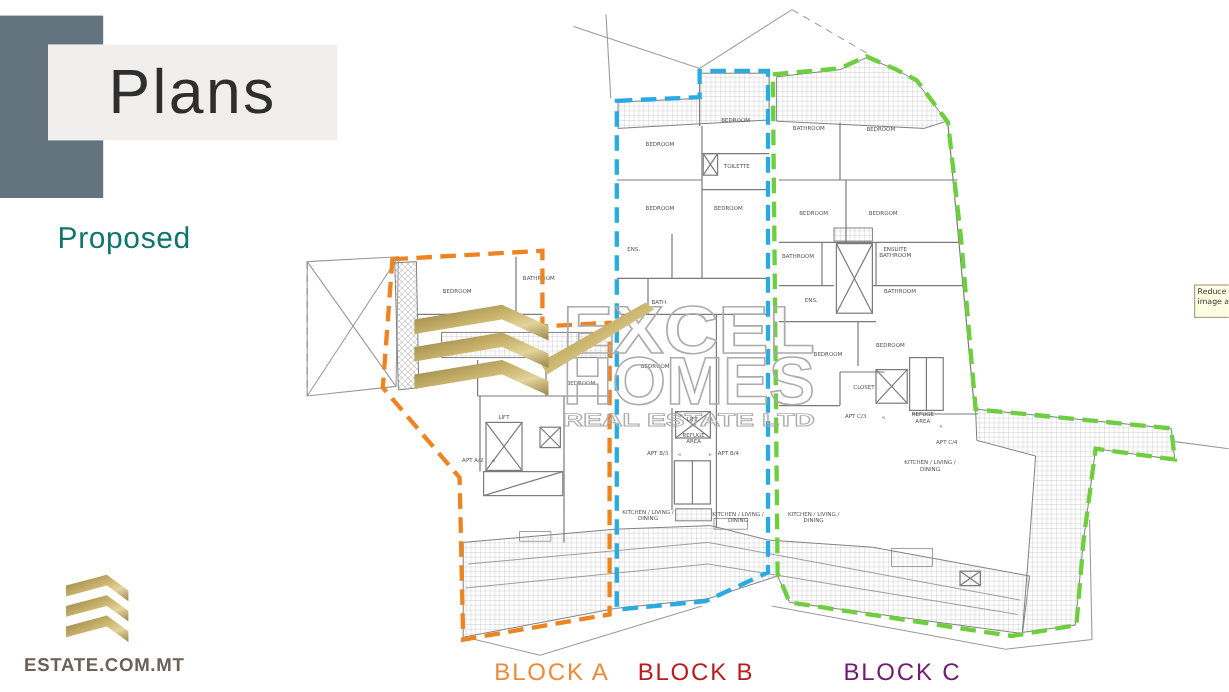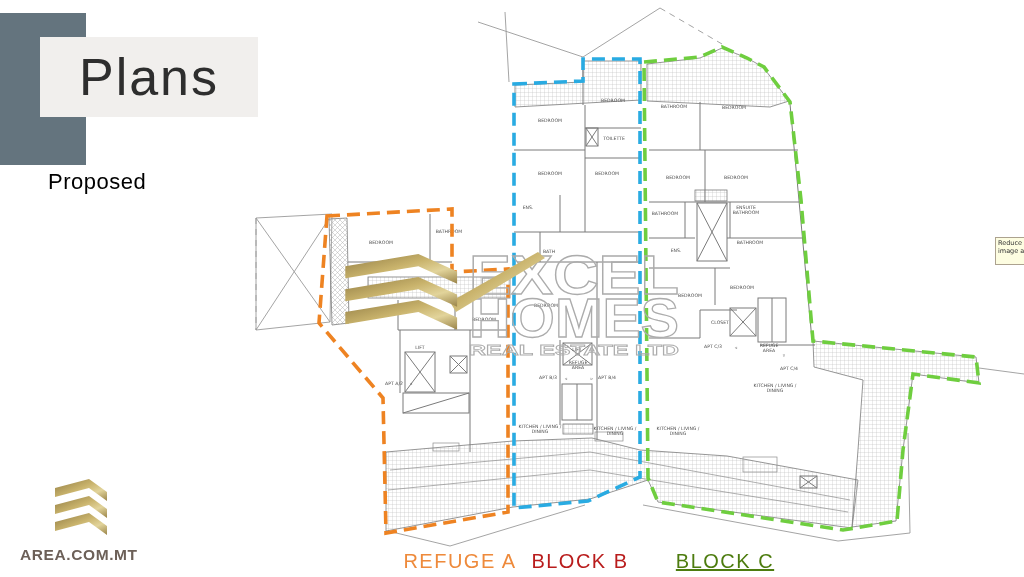--- a/index.html
+++ b/index.html
@@ -1,23 +1,23 @@
 <!DOCTYPE html>
 <html><head>
 <meta charset="utf-8">
 <style>
   html,body{margin:0;padding:0;background:#ffffff;}
   #stage{position:relative;width:1024px;height:577px;background:#ffffff;overflow:hidden;
          font-family:"Liberation Sans",sans-serif;}
   
   .slate-rect{position:absolute;left:0;top:13px;width:86px;height:152px;background:#64747E;}
-  .title-box{position:absolute;left:40px;top:37px;width:218px;height:80px;background:#F1EFED;
+  .title-box{position:absolute;left:40px;top:37px;width:241px;height:80px;background:#F1EFED;
              display:flex;align-items:center;justify-content:center;text-align:right;}
   .title-text{font-size:52px;color:#2E2E2E;letter-spacing:2px;font-weight:400;}
-  .subtitle{position:absolute;left:48px;top:166px;font-size:22px;line-height:32px;color:#000000;
+  .subtitle{position:absolute;left:48px;top:183px;font-size:25px;line-height:32px;color:#0f766e;
             letter-spacing:0.5px;}
   
   #plan{position:absolute;left:0;top:0;width:1024px;height:577px;}
   .wall{stroke:#7b7b7b;stroke-width:1;fill:none;}
   .wallthin{stroke:#8d8d8d;stroke-width:0.7;fill:none;}
   .site{stroke:#9a9a9a;stroke-width:0.9;fill:none;}
   .sitedash{stroke:#9a9a9a;stroke-width:0.9;fill:none;stroke-dasharray:6 5;}
   .hatch{fill:url(#pGrid);stroke:#7b7b7b;stroke-width:0.8;}
   .xhatch{fill:url(#pCross);stroke:#7b7b7b;stroke-width:0.8;}
   .outline{fill:none;stroke-width:3.6;stroke-dasharray:13 7;}
@@ -192,24 +192,24 @@
   </svg>
 
   <div class="slate-rect"></div>
   <div class="title-box">
     <span class="title-text">Plans</span>
   </div>
   <div class="subtitle">
     <div>Proposed</div>
   </div>
 
-  <div class="block-label" style="left: 400px; color: rgb(238, 138, 59);">REFUGE A</div>
+  <div class="block-label" style="left: 400px; color: rgb(238, 138, 59);">BLOCK A</div>
   <div class="block-label" style="left: 520px; color: #b91c1c;">BLOCK B</div>
-  <div class="block-label" style="left: 665px; color: #4d7c0f; text-decoration: underline;">BLOCK C</div>
-
-  <div class="website">AREA.COM.MT</div>
+  <div class="block-label" style="left: 692px; color: #701a75;">BLOCK C</div>
+
+  <div class="website">ESTATE.COM.MT</div>
 
   <div class="note">
     <div>Reduce</div>
     <div>image a</div>
   </div>
 
 </div>
 
 </body></html>

